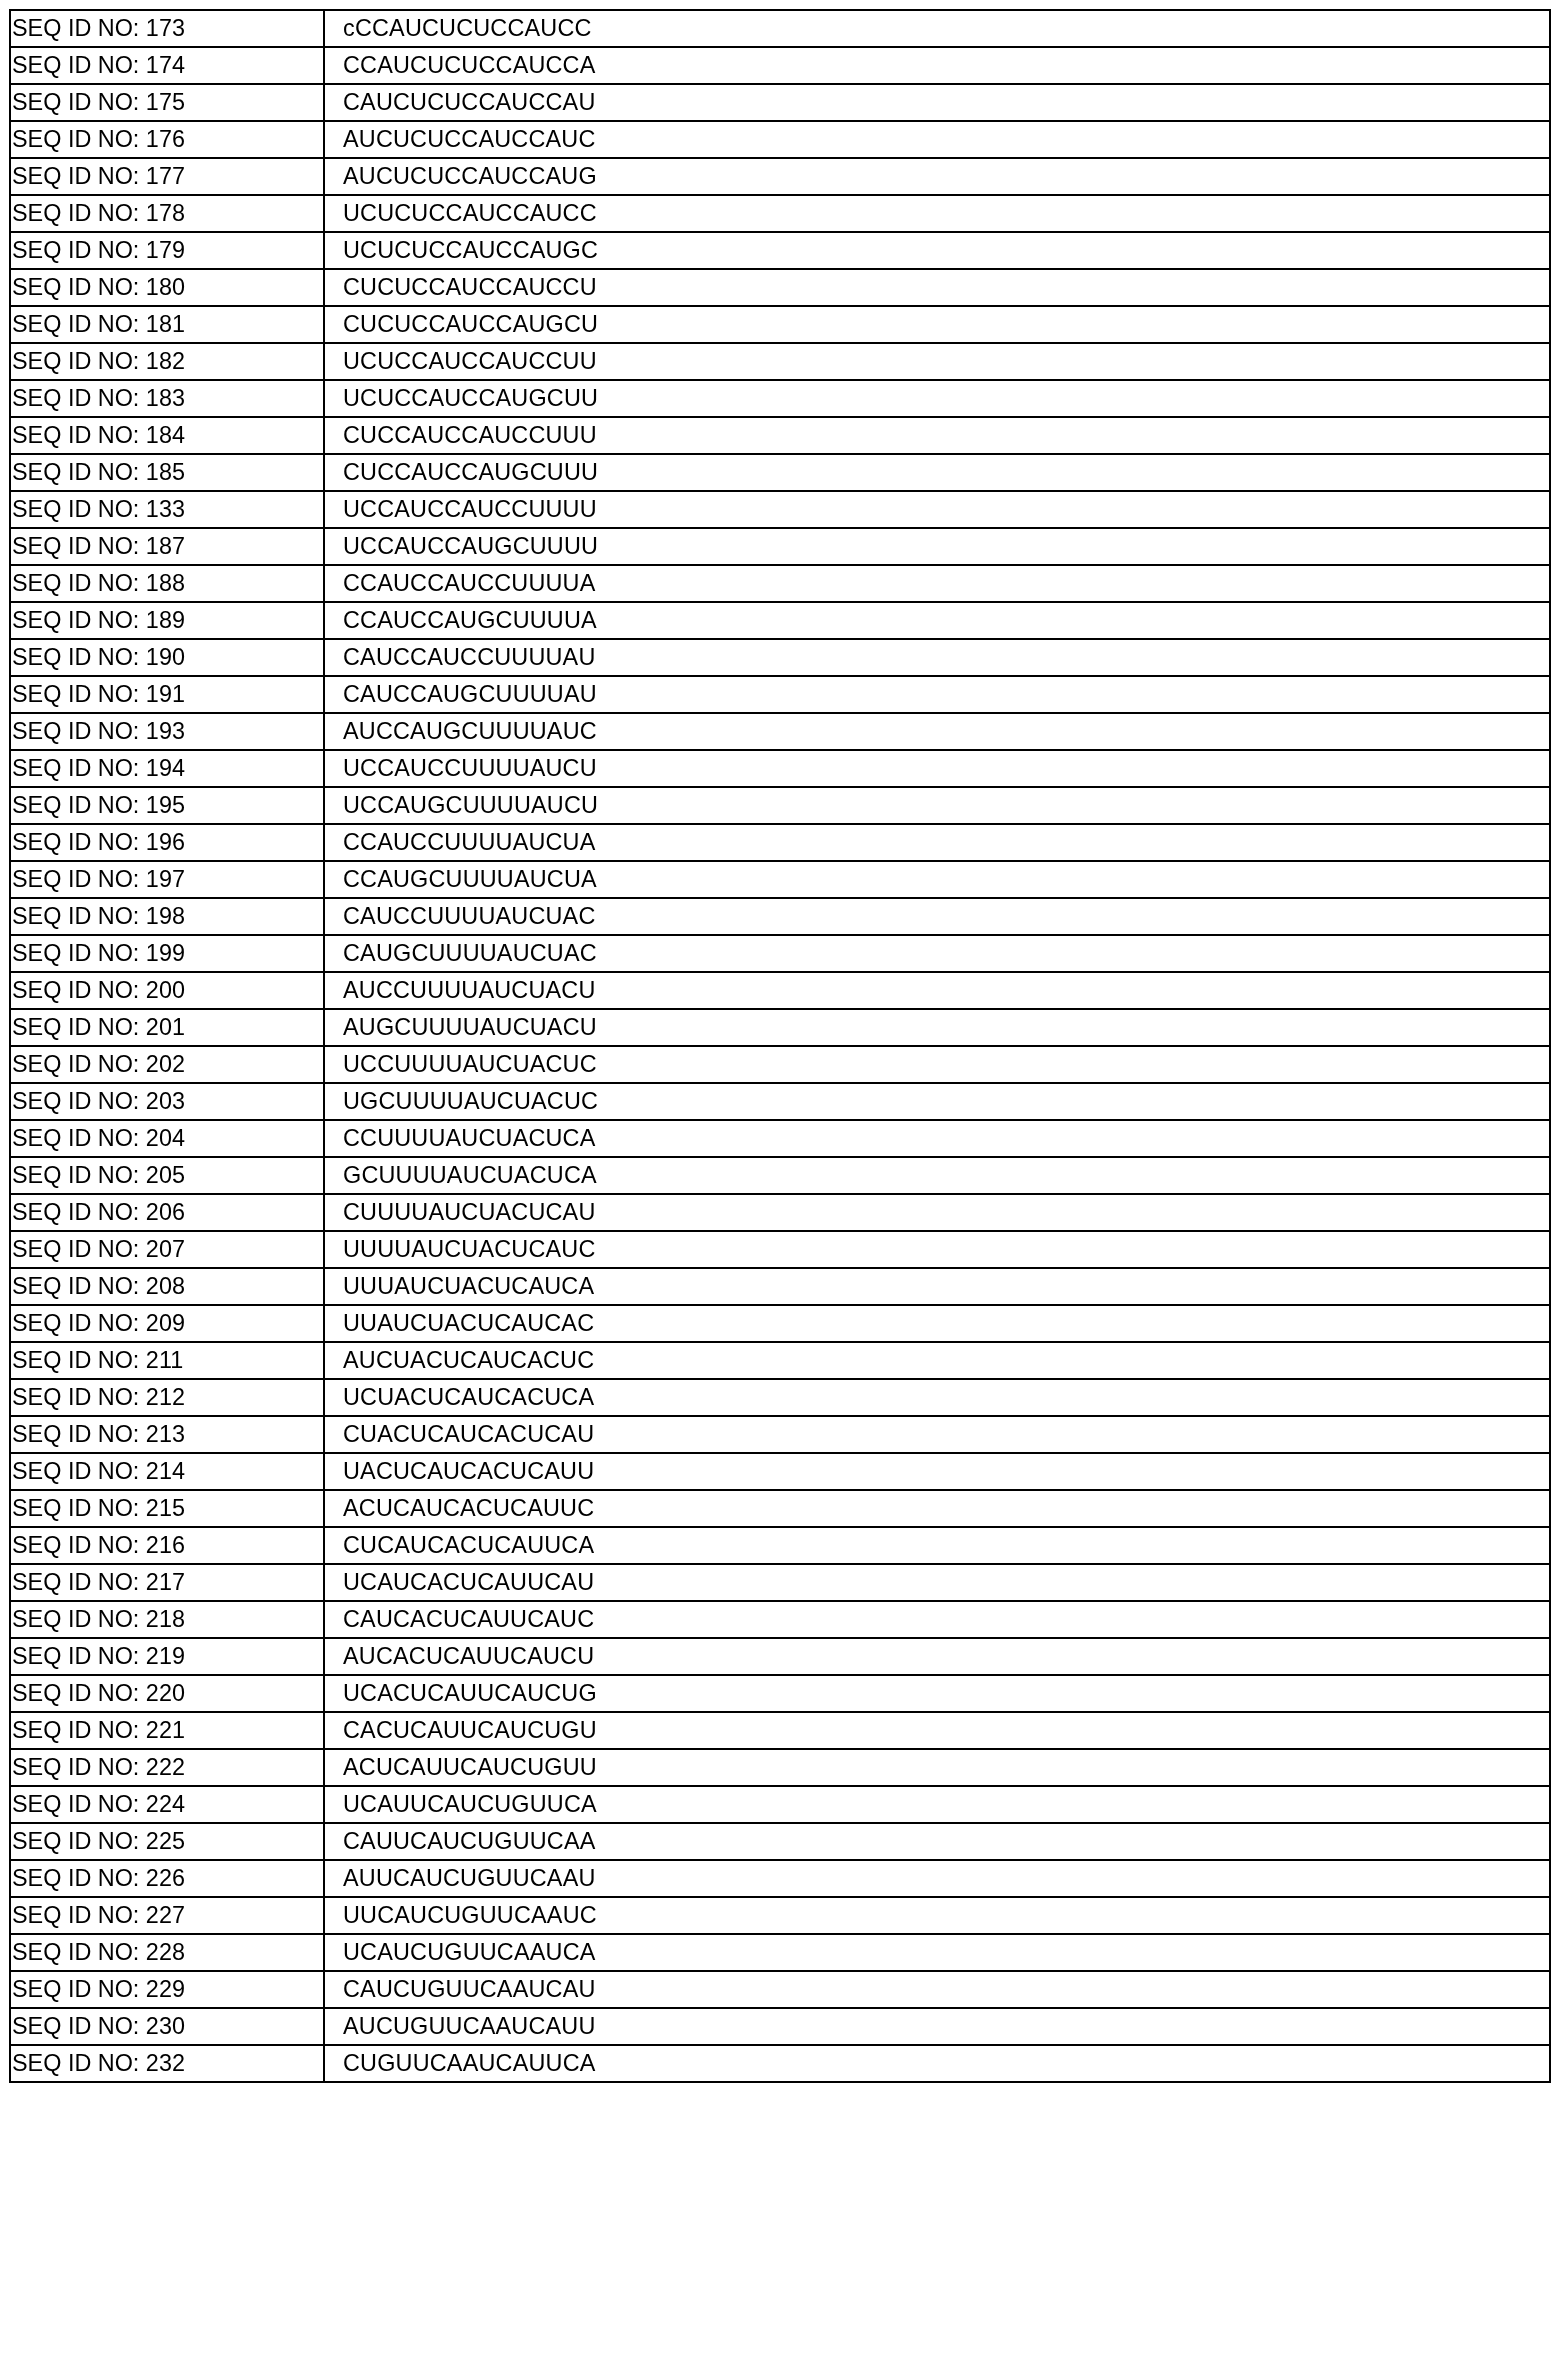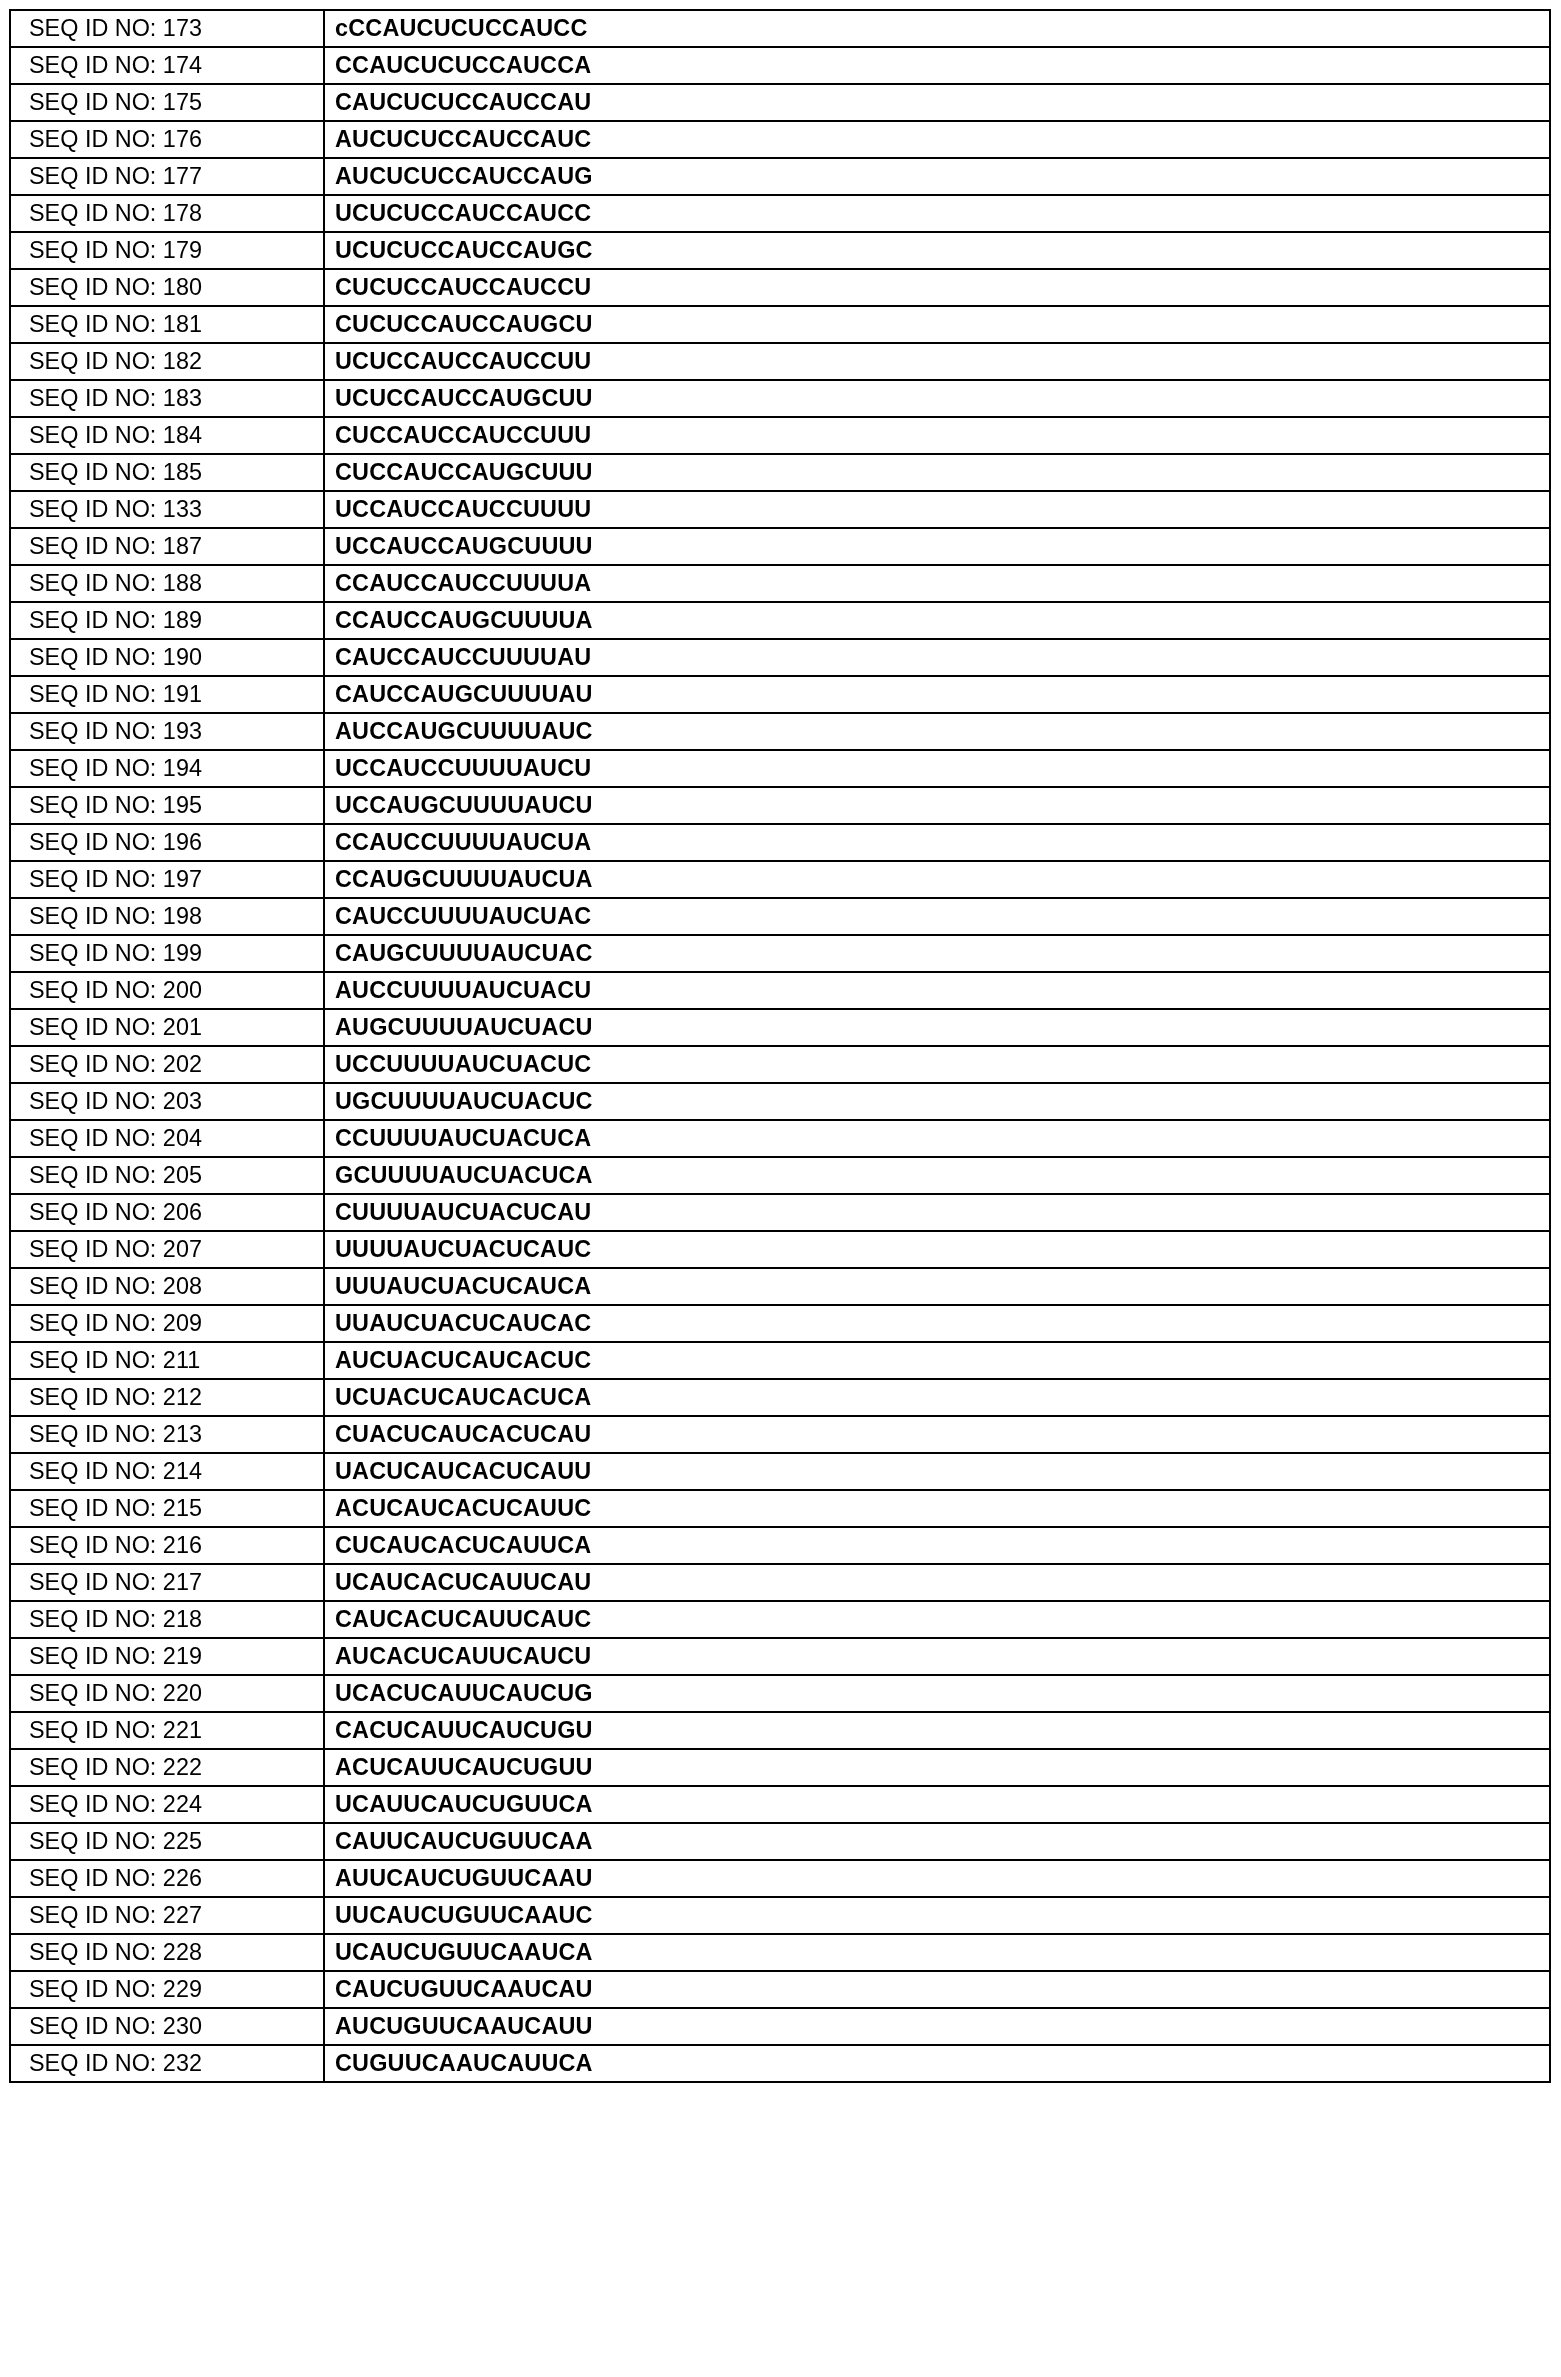--- a/index.html
+++ b/index.html
@@ -29,22 +29,22 @@
       height: 35px;
       padding: 0;
       font-size: 23.4px;
       line-height: 1;
       vertical-align: middle;
       white-space: nowrap;
       overflow: hidden;
     }
     .seq-table col.c-id { width: 314px; }
     .seq-table col.c-seq { width: auto; }
-    .seq-table td.id-cell { padding-left: 18px; }
-    .seq-table td.seq-cell { padding-left: 10px; letter-spacing: 0.2px; font-weight: bold; }
+    .seq-table td.id-cell { padding-left: 1px; }
+    .seq-table td.seq-cell { padding-left: 18px; letter-spacing: 0.2px; }
   </style>
 </head>
 <body>
 
 <table class="seq-table">
   <colgroup>
     <col class="c-id">
     <col class="c-seq">
   </colgroup>
   <tbody id="seq-body">

